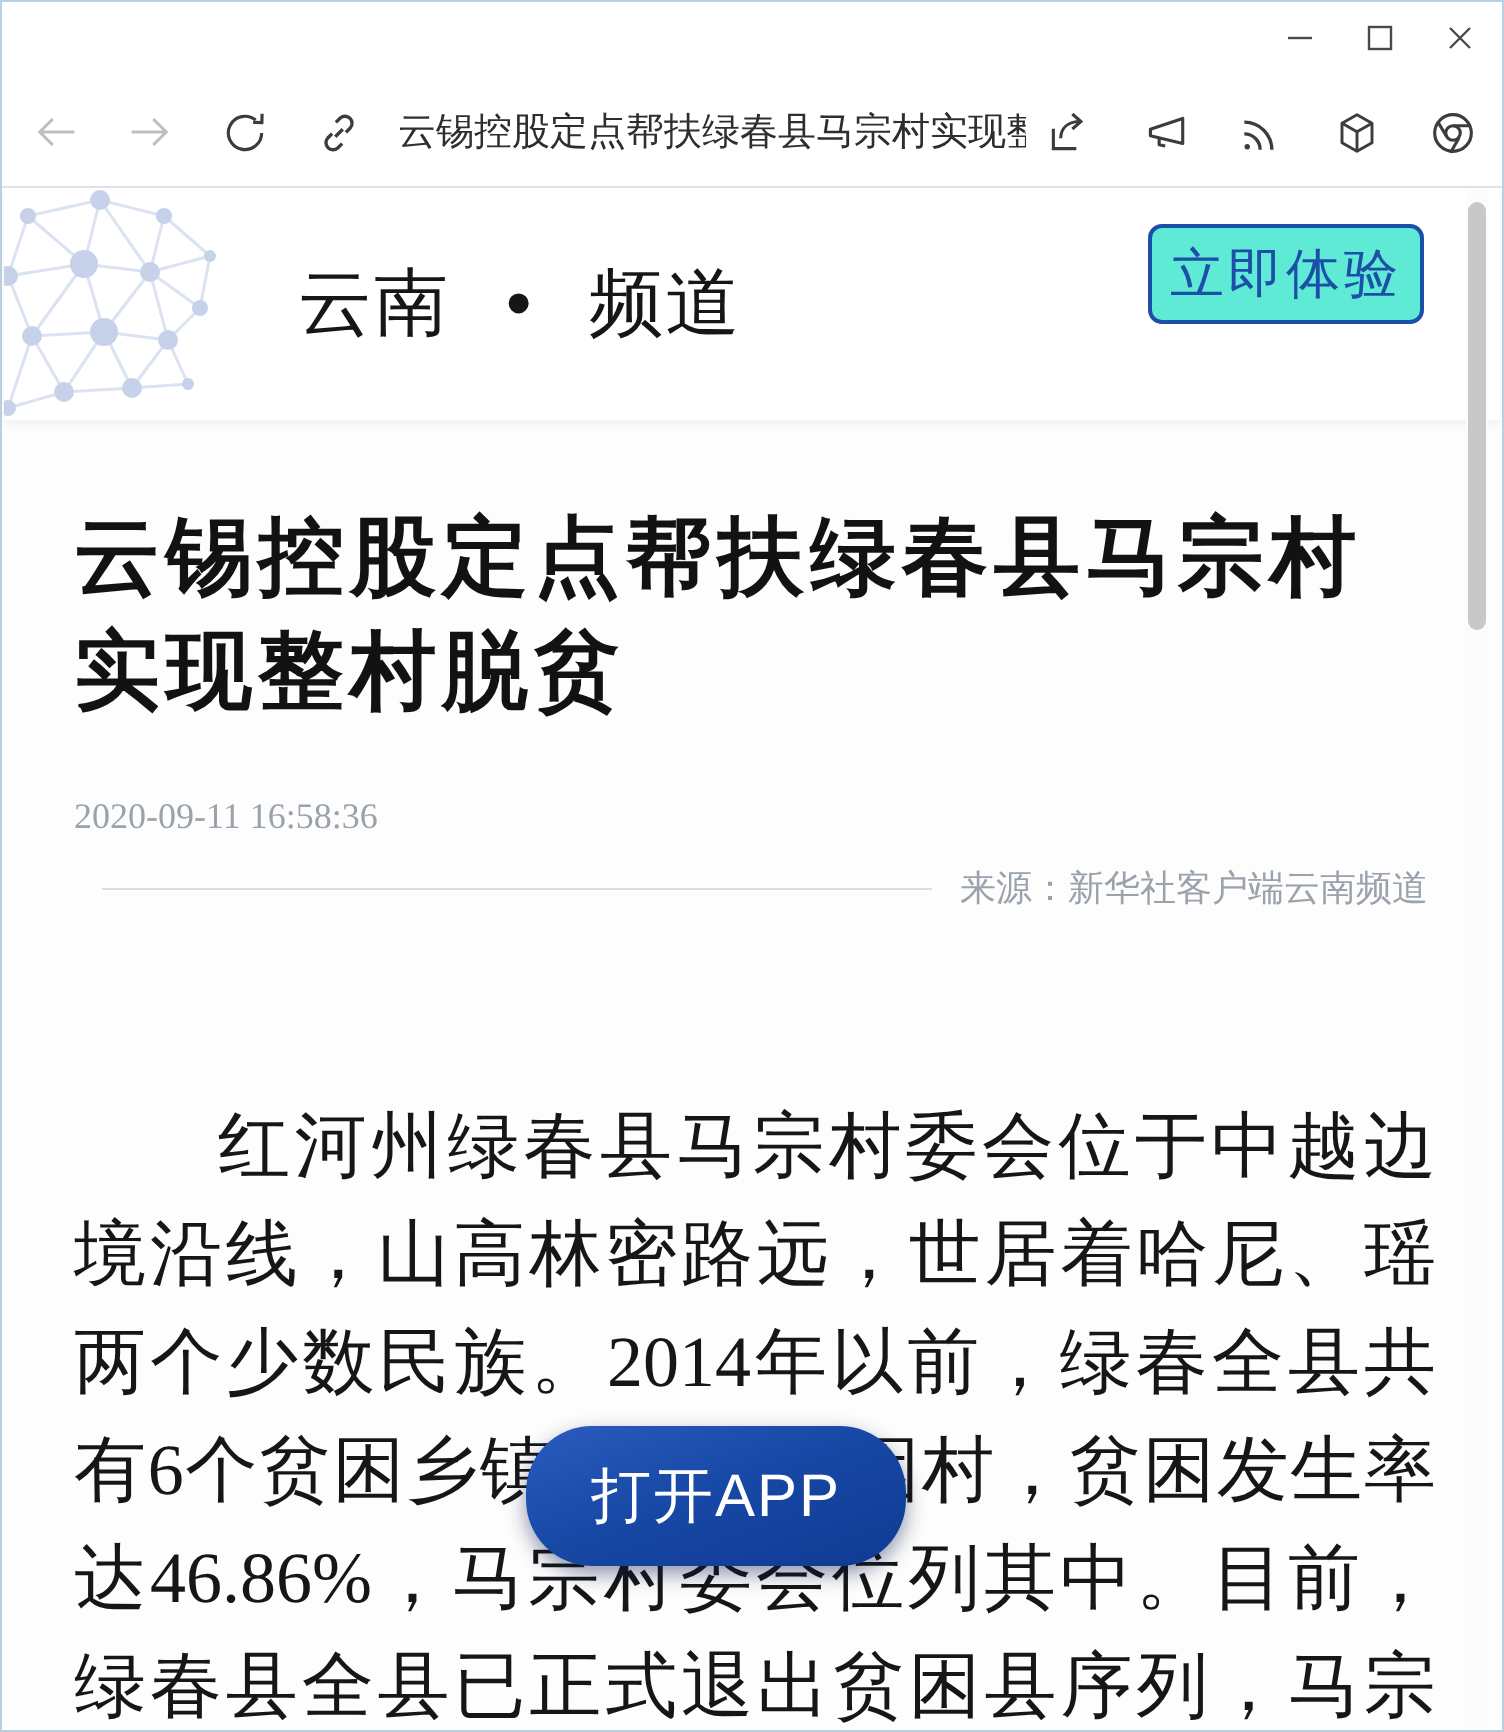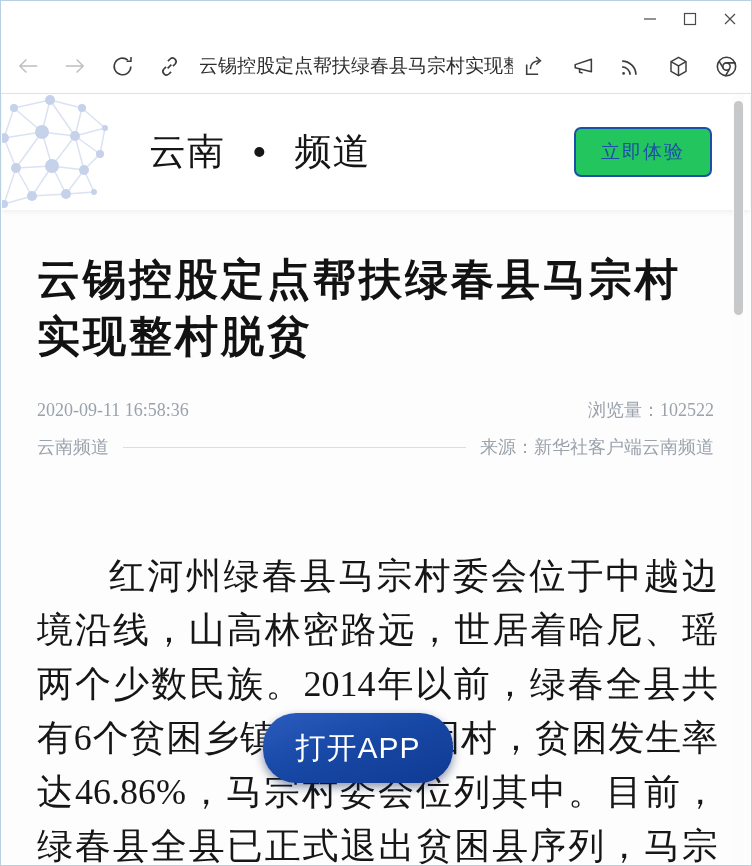--- a/index.html
+++ b/index.html
@@ -22,23 +22,23 @@
   .right-icons{display:flex;gap:22px;align-items:center;margin-left:8px;}
 
   
   .page{position:absolute;top:93px;left:1px;right:1px;bottom:1px;background:#fdfdfd;}
 
   .site-header{position:relative;height:116px;background:#fff;
     box-shadow:0 2px 5px rgba(0,0,0,0.06);}
   .logo{position:absolute;left:0;top:0;}
   .channel-title{position:absolute;left:124px;top:50%;transform:translateY(-50%);
     font-family:Liberation Mono, monospace;font-size:37px;color:#161616;letter-spacing:1px;margin-left:23px;}
-  .cta-btn{position:absolute;right:38px;top:33px;width:138px;height:50px;box-sizing:border-box;
-    border:2px solid #1d4fa8;border-radius:7px;background:#22c55e;color:#1d4fa8;
-    font-family:"Liberation Serif","DejaVu Serif",serif;font-size:19px;letter-spacing:2px;
+  .cta-btn{position:absolute;right:38px;top:18px;width:138px;height:50px;box-sizing:border-box;
+    border:2px solid #1d4fa8;border-radius:7px;background:#5eead4;color:#1d4fa8;
+    font-family:"Liberation Serif","DejaVu Serif",serif;font-size:27px;letter-spacing:2px;
     display:flex;align-items:center;justify-content:center;cursor:pointer;}
 
   .article{padding:41px 36px 0 35px;}
   .article h1{margin:0;font-family:Liberation Serif, serif;font-weight:bold;
     font-size:43px;line-height:57px;letter-spacing:3px;color:#121212;}
   .meta{font-family:"Liberation Serif","DejaVu Serif",serif;font-size:18px;color:#9aa2ab;}
   .meta-row1{margin-top:33px;display:flex;justify-content:space-between;align-items:baseline;}
   .meta-row2{margin-top:13px;display:flex;align-items:center;}
   .meta-divider{flex:1 1 auto;border-top:1px solid #d9dee3;margin:0 14px;height:0;}
   .body-text{margin:90px 0 0 0;font-family:"Liberation Serif","DejaVu Serif",serif;
@@ -177,25 +177,23 @@
       </div>
       <div class="channel-title">云南 • 频道</div>
       <div class="cta-btn">立即体验</div>
     </div>
 
     <div class="article">
       <h1>云锡控股定点帮扶绿春县马宗村实现整村脱贫</h1>
 
       <div class="meta meta-row1">
         <span>2020-09-11 16:58:36</span>
-        <span>浏览量：102522</span>
       </div>
 
       <div class="meta meta-row2">
-        <span>云南频道</span>
         <span class="meta-divider"></span>
         <span>来源：新华社客户端云南频道</span>
       </div>
 
       <p class="body-text">红河州绿春县马宗村委会位于中越边境沿线，山高林密路远，世居着哈尼、瑶两个少数民族。2014年以前，绿春全县共有6个贫困乡镇、83个贫困村，贫困发生率达46.86%，马宗村委会位列其中。目前，绿春县全县已正式退出贫困县序列，马宗村实现</p>
     </div>
 
   </div>
 
   <button class="open-app">打开APP</button>

